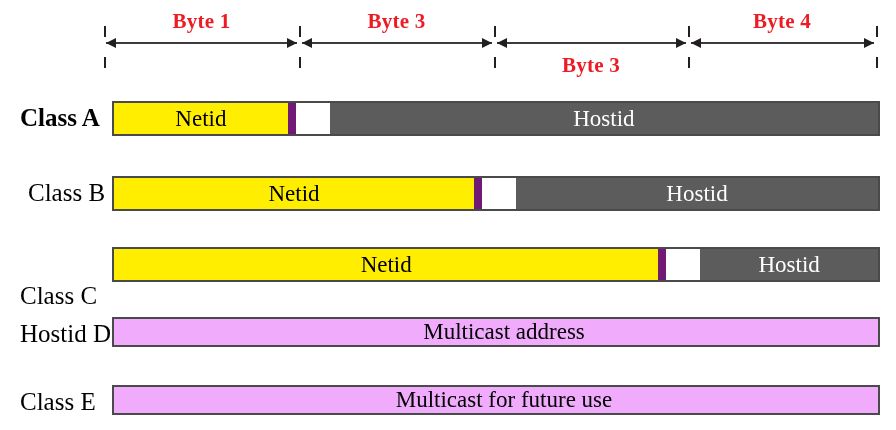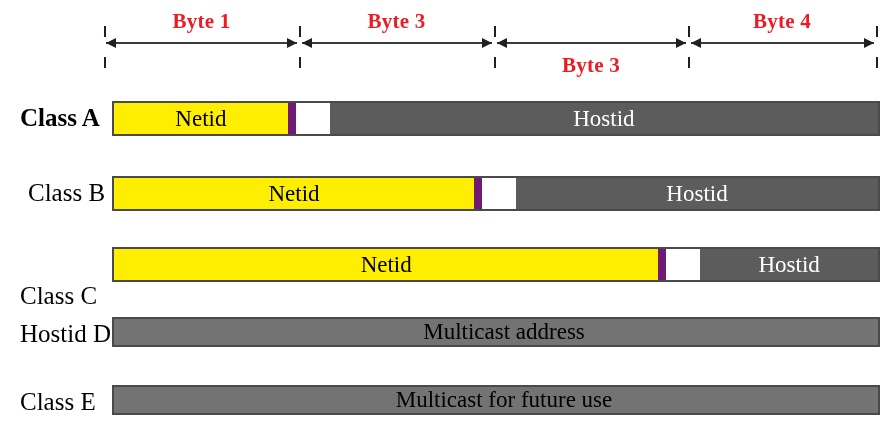--- a/index.html
+++ b/index.html
@@ -104,21 +104,21 @@
     background: #ffee00;
     color: #000000;
     border-right: 8px solid #701a75;
   }
   .seg.hostid {
     background: #5c5c5c;
     color: #ffffff;
     margin-left: 34px;
   }
   .seg.plain {
-    background: #737373;
+    background: #f0abfc;
     color: #000000;
     width: 100%;
     padding-left: 16px;
   }
 </style>
 </head>
 <body>
 
 <div id="diagram">
 

